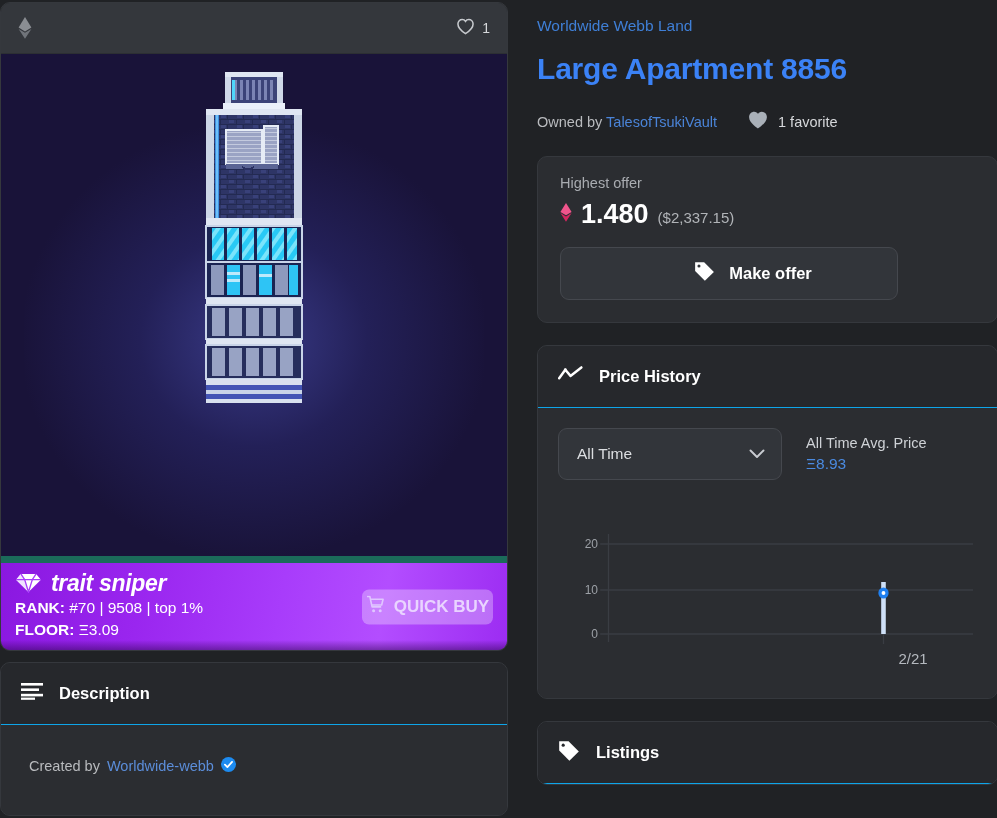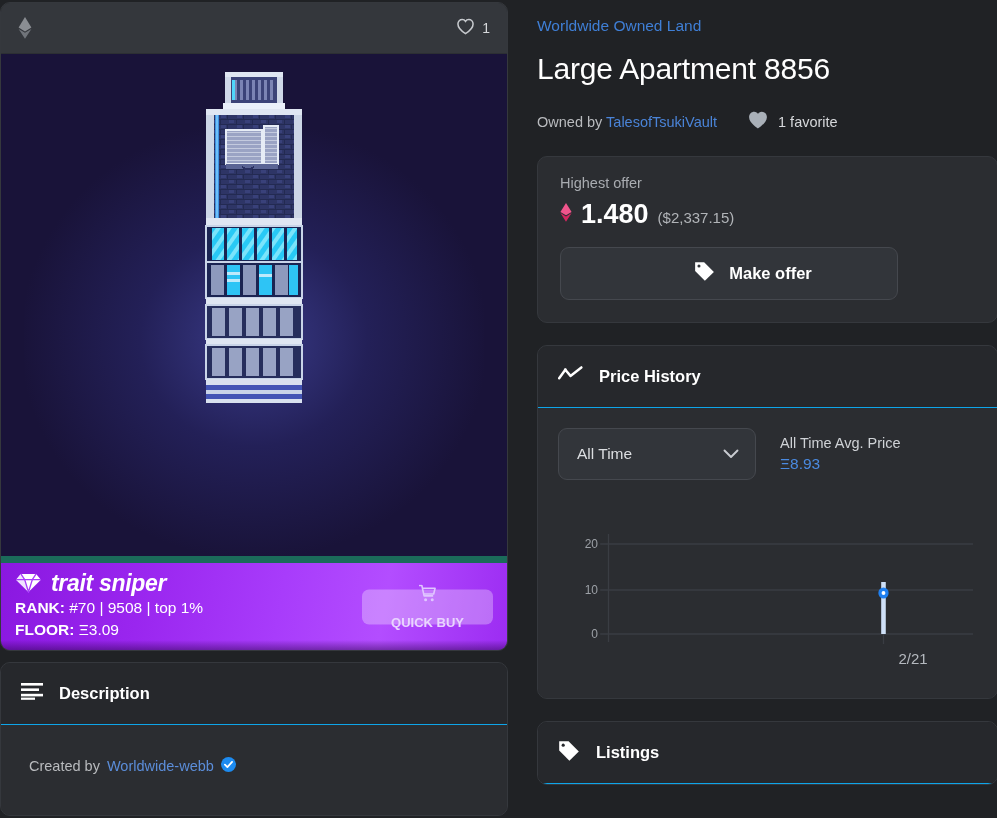--- a/index.html
+++ b/index.html
@@ -73,21 +73,21 @@
     letter-spacing: -0.3px;
   }
   .sniper-line { color: #fff; font-size: 15.5px; line-height: 1.42; }
   .sniper-line b { font-weight: 700; }
   .quick-buy {
     position: absolute; right: 14px; top: 50%; transform: translateY(-50%);
     display: flex; align-items: center; justify-content: center; gap: 9px;
     width: 131px; height: 35px;
     background: rgba(255,255,255,0.30);
     border-radius: 7px;
-    color: #e9d4ff; font-size: 13px; font-weight: 600; flex-direction: column;
+    color: #e9d4ff; font-size: 17px; font-weight: 600;
   }
 
   
   .desc-card {
     width: 508px; margin-top: 11px;
     border: 1px solid #35383d; border-radius: 10px;
     background: #2b2d31; overflow: hidden;
   }
   .card-head {
     height: 62px; display: flex; align-items: center; gap: 16px;
@@ -96,21 +96,21 @@
     border-bottom: 1px solid #0ea5e9;
   }
   .card-head .label { color: #fff; font-size: 16.5px; font-weight: 700; }
   .desc-body { padding: 32px 28px 40px 28px; background:#2b2d31; }
   .created { font-size: 14.5px; color: #b9bbbe; display: flex; align-items: center; gap: 7px;}
   .created .lnk { color: #5b8dd9; }
 
   
   .right-col { flex: 1 1 auto; padding: 17px 0 0 27px; position: relative; }
   .crumb { color: #3f7fd6; font-size: 15.5px; }
-  .title { color: #ffffff; font-size: 30px; font-weight: 400; margin-top: 17px; letter-spacing: -0.2px; }
+  .title { color: #3b82f6; font-size: 30px; font-weight: 700; margin-top: 17px; letter-spacing: -0.2px; }
   .owner-row { display: flex; align-items: center; gap: 30px; margin-top: 24px; }
   .owner { font-size: 14.5px; color: #b9bbbe; }
   .owner .lnk { color: #4a84d8; }
   .favrow { display: flex; align-items: center; gap: 9px; }
   .favrow .txt { color: #d6d8db; font-size: 14.5px; }
 
   .panel {
     background: #2b2d31;
     border: 1px solid #35383d;
     border-radius: 10px;
@@ -129,21 +129,21 @@
     border: 1px solid #45484e; border-radius: 9px;
     display: flex; align-items: center; justify-content: center; gap: 14px;
     color: #fff; font-size: 16.5px; font-weight: 700;
     background: #32353a;
     padding-left: 48px;
   }
 
   .chart-body { padding: 20px 24px 26px 20px; background:#2b2d31; }
   .chart-controls { display: flex; align-items: center; gap: 24px; }
   .select-box {
-    width: 198px; height: 52px;
+    width: 224px; height: 52px;
     background: #32353a; border: 1px solid #45484e; border-radius: 9px;
     display: flex; align-items: center; justify-content: space-between;
     padding: 0 16px 0 18px;
     color: #dcdee1; font-size: 15.5px;
   }
   .avg-block { }
   .avg-label { color: #cfd2d6; font-size: 14.5px; }
   .avg-value { color: #4a8ae0; font-size: 15.5px; margin-top: 4px; }
 
   .chart-area { position: relative; height: 150px; margin-top: 42px; }
@@ -352,21 +352,21 @@
               <path d="M4.2 8.2 L6.8 10.7 L11.8 5.3" fill="none" stroke="#fff" stroke-width="1.9" stroke-linecap="round" stroke-linejoin="round"></path>
             </svg>
           </span>
         </div>
       </div>
     </div>
   </div>
 
   <div class="right-col">
 
-    <div class="crumb">Worldwide Owned Land</div>
+    <div class="crumb">Worldwide Webb Land</div>
     <div class="title">Large Apartment 8856</div>
 
     <div class="owner-row">
       <div class="owner">
         <span>Owned by</span>
         <span class="lnk">TalesofTsukiVault</span>
       </div>
       <div class="favrow">
         <span>
           <svg width="22" height="20" viewBox="0 0 24 22">

